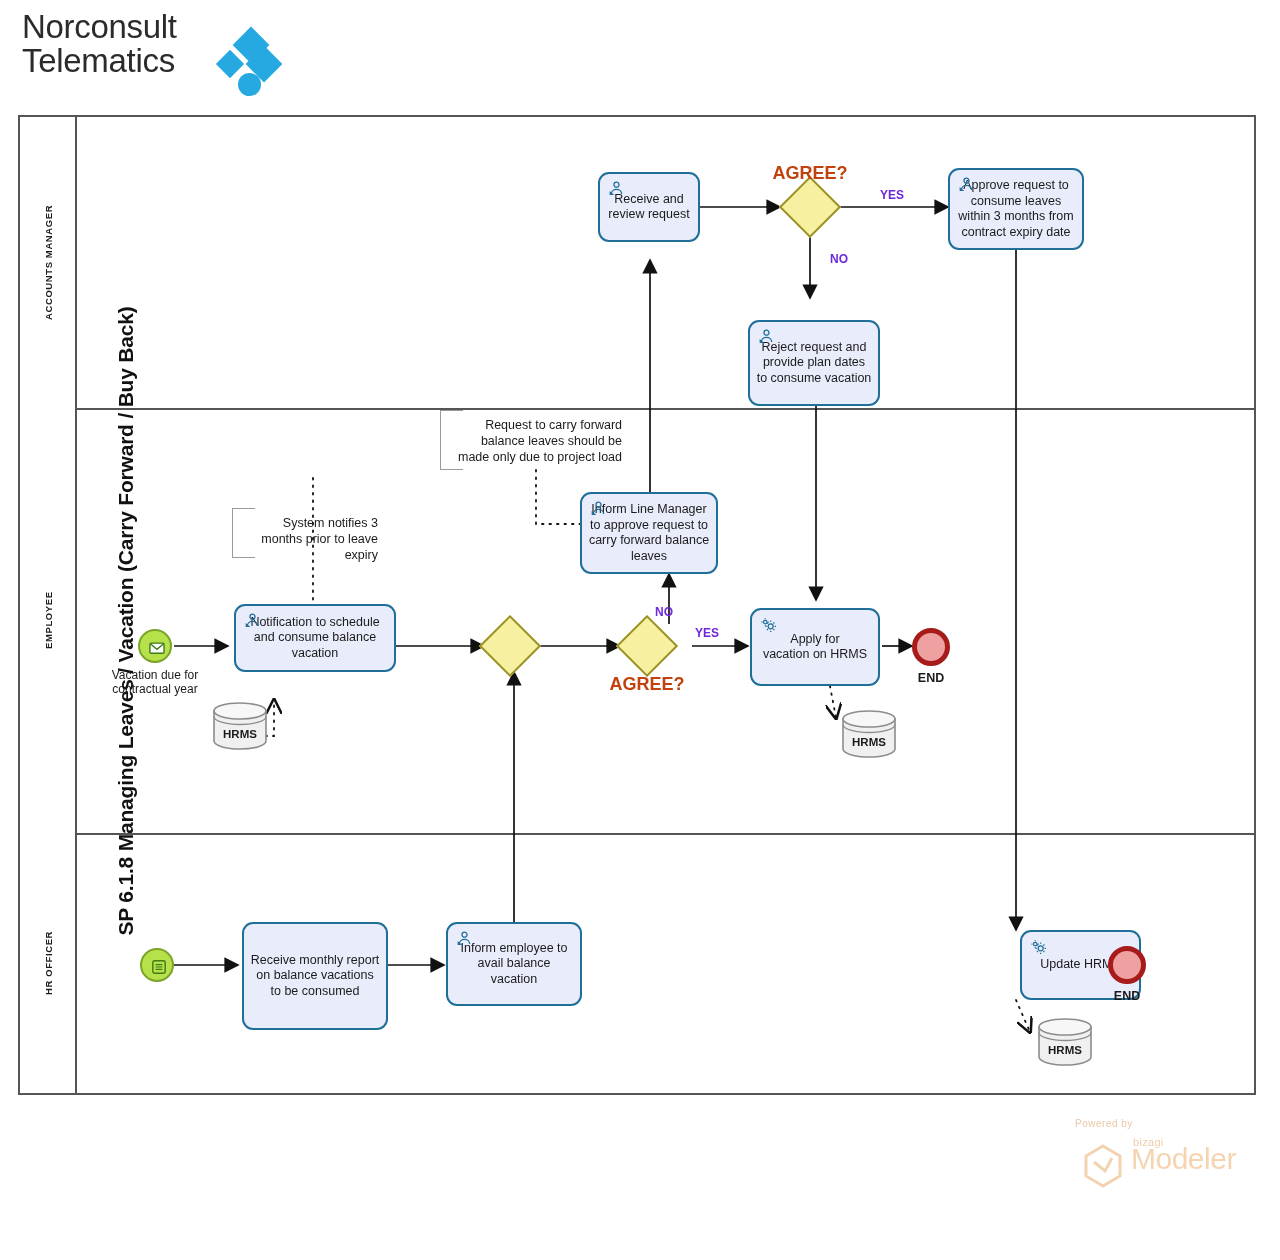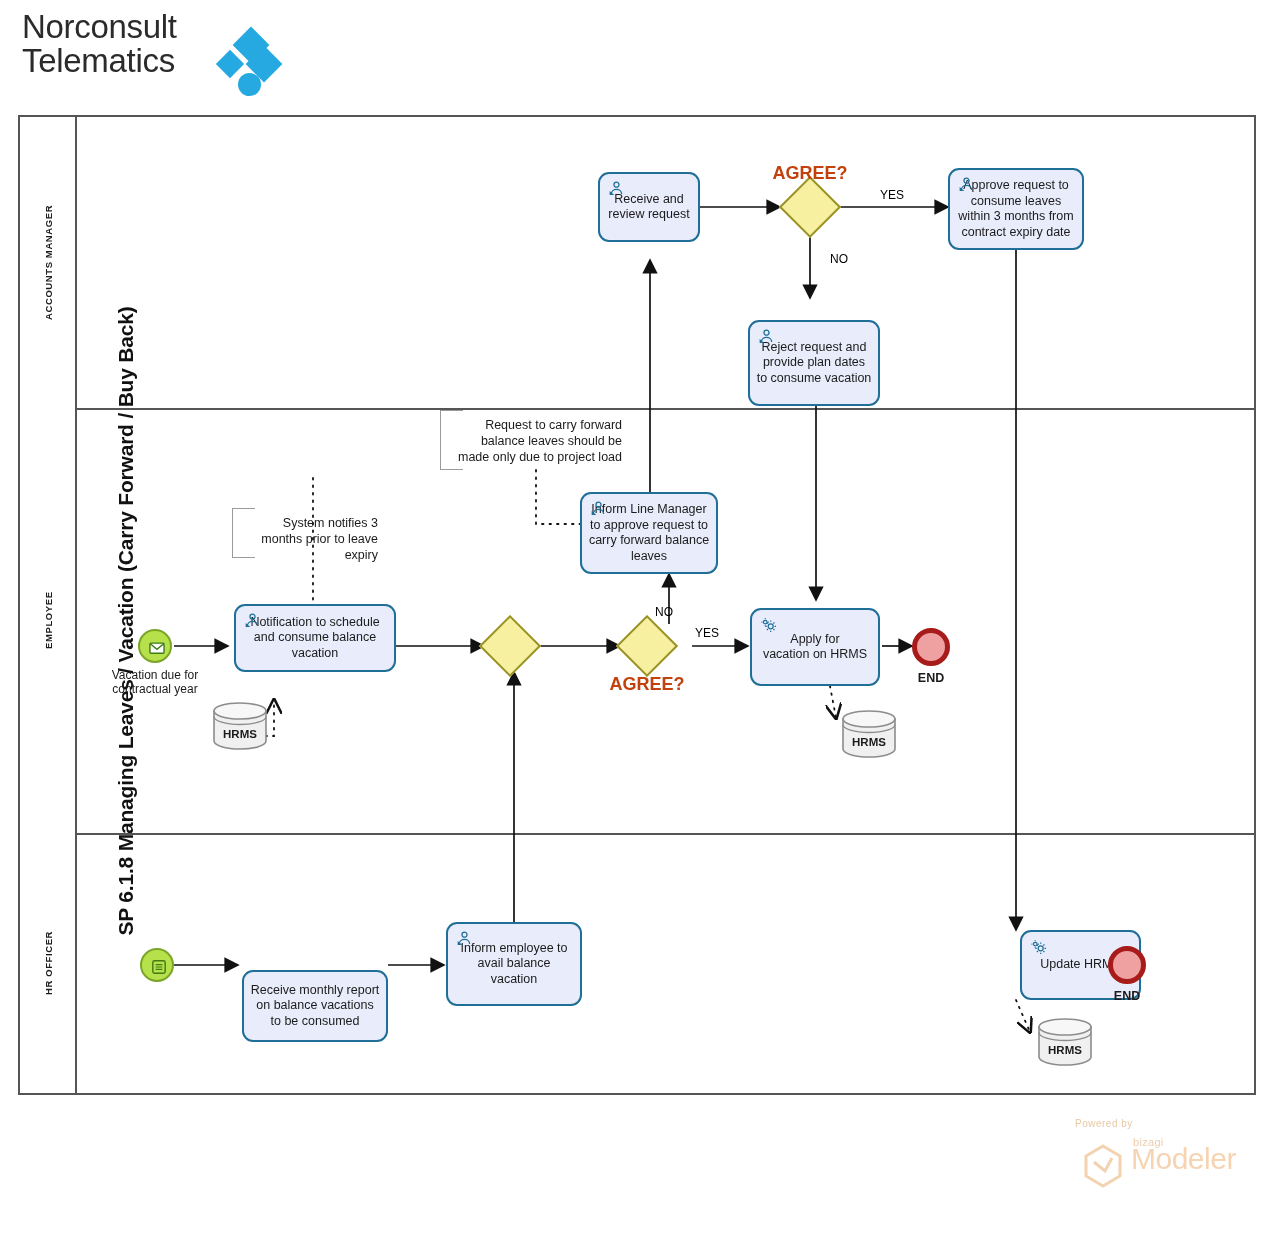--- a/index.html
+++ b/index.html
@@ -46,21 +46,21 @@
   .ev.end{background:#efa0a0;border:5px solid #a81b1b;}
   .ev-label{position:absolute;text-align:center;font-size:12px;line-height:14px;color:#1b1b1b;}
   .ev-label.bold{font-weight:700;font-size:12.5px;}
 
   
   .gw{position:absolute;width:44px;height:44px;background:#f6f0a0;
       border:2.5px solid #9a9227;transform:rotate(45deg);box-sizing:border-box;}
   .gw-label{position:absolute;font-size:18px;font-weight:700;color:#c2410c;text-align:center;}
 
   
-  .flabel{position:absolute;font-size:12px;font-weight:400;color:#000000;}
+  .flabel{position:absolute;font-size:12px;font-weight:700;color:#6d28d9;}
 
   
   .anno{position:absolute;box-sizing:border-box;font-size:12.5px;line-height:16px;
         color:#1b1b1b;padding:7px 6px 7px 9px;
         border-left:1.4px solid #9a9a9a;text-align:right;}
   .anno:before,.anno:after{content:"";position:absolute;left:0;width:22px;
         border-top:1.4px solid #9a9a9a;}
   .anno:before{top:0;}
   .anno:after{bottom:0;}
 
@@ -264,21 +264,21 @@
 <div class="ev end" style="left:912px;top:628px;width:38px;height:38px;"></div>
 <div class="ev-label bold" style="left:888px;top:671px;width:86px;">END</div>
 
 <div class="ev start" style="left:140px;top:948px;width:34px;height:34px;">
   <svg viewBox="0 0 34 34" width="30" height="30" style="position:absolute;left:2px;top:2px;">
     <rect x="10" y="10" width="14" height="14" rx="2" fill="none" stroke="#3f7a13" stroke-width="1.6"></rect>
     <path d="M13.2 14.4 L20.8 14.4 M13.2 17 L20.8 17 M13.2 19.6 L20.8 19.6" stroke="#3f7a13" stroke-width="1.4"></path>
   </svg>
 </div>
 
-<div class="task" style="left:242px;top:970px;width:146px;height:72px;">
+<div class="task" style="left:242px;top:922px;width:146px;height:108px;">
   <span class="tlabel">Receive monthly report on balance vacations to be consumed</span>
 </div>
 
 <div class="task" style="left:446px;top:922px;width:136px;height:84px;">
   <span class="ticon">
     <svg viewBox="0 0 24 24" width="19" height="19">
         <path d="M12 4a3.2 3.2 0 1 0 0 6.4A3.2 3.2 0 0 0 12 4z" fill="none" stroke="#1f6f99" stroke-width="1.6"></path>
         <path d="M5.5 19c0-3.6 2.9-6 6.5-6s6.5 2.4 6.5 6" fill="none" stroke="#1f6f99" stroke-width="1.6"></path>
         <path d="M4 16.5 L7.5 19.5 L4 19.5 Z" fill="none" stroke="#1f6f99" stroke-width="1.3"></path>
       </svg>

